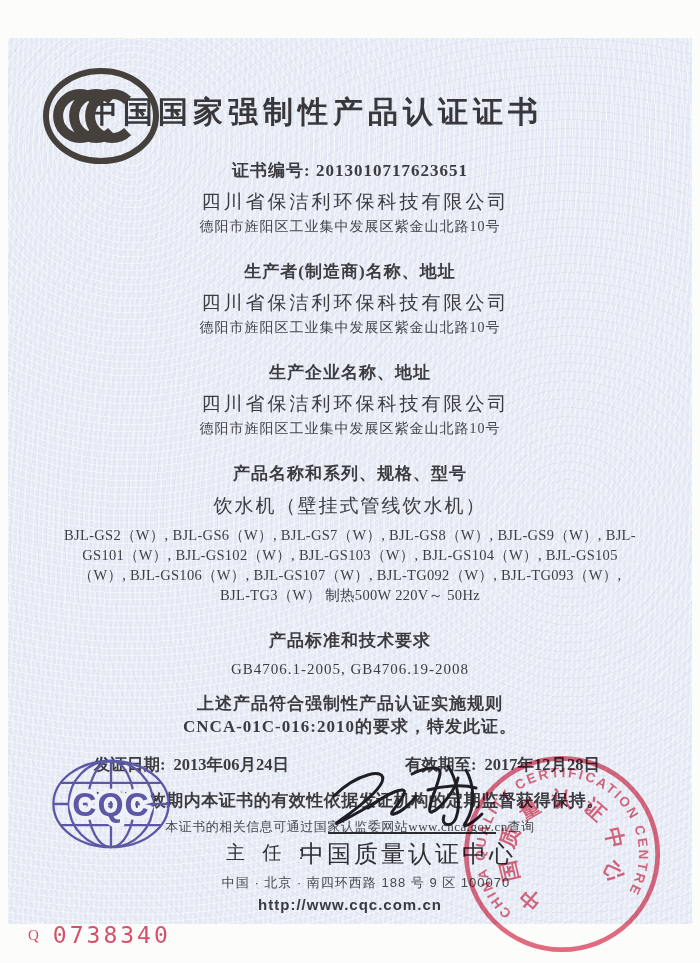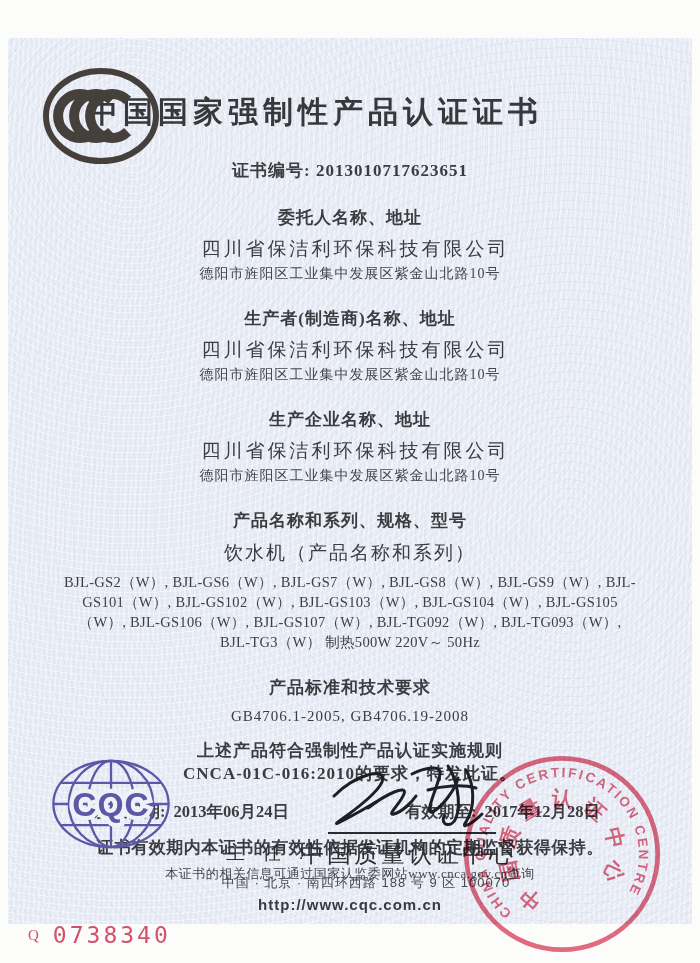--- a/index.html
+++ b/index.html
@@ -83,34 +83,33 @@
     <path d="M 87.6,20.4 A 22,22 0 1 0 87.6,51.6" transform="translate(0,16)" fill="none" stroke="#45403c" stroke-width="10"></path>
   </svg>
 
   <div class="cert-title">中国国家强制性产品认证证书</div>
 
   <div class="cert-no center">
     <span>证书编号:</span>
     <span>2013010717623651</span>
   </div>
 
-  <div class="sec-header center">委托人名称、地址</div>
   <div class="sec-name center">四川省保洁利环保科技有限公司</div>
   <div class="sec-addr center">德阳市旌阳区工业集中发展区紫金山北路10号</div>
 
   <div class="sec-header center">生产者(制造商)名称、地址</div>
   <div class="sec-name center">四川省保洁利环保科技有限公司</div>
   <div class="sec-addr center">德阳市旌阳区工业集中发展区紫金山北路10号</div>
 
   <div class="sec-header center">生产企业名称、地址</div>
   <div class="sec-name center">四川省保洁利环保科技有限公司</div>
   <div class="sec-addr center">德阳市旌阳区工业集中发展区紫金山北路10号</div>
 
   <div class="sec-header center">产品名称和系列、规格、型号</div>
-  <div class="product-name center">饮水机（产品名称和系列）</div>
+  <div class="product-name center">饮水机（壁挂式管线饮水机）</div>
   <div class="model-lines center">
     <div>BJL-GS2（W）, BJL-GS6（W）, BJL-GS7（W）, BJL-GS8（W）, BJL-GS9（W）, BJL-</div>
     <div>GS101（W）, BJL-GS102（W）, BJL-GS103（W）, BJL-GS104（W）, BJL-GS105</div>
     <div>（W）, BJL-GS106（W）, BJL-GS107（W）, BJL-TG092（W）, BJL-TG093（W）,</div>
     <div>BJL-TG3（W）  制热500W 220V～ 50Hz</div>
   </div>
 
   <div class="sec-header center">产品标准和技术要求</div>
   <div class="gb-line center">GB4706.1-2005, GB4706.19-2008</div>
   <div class="statement center">

